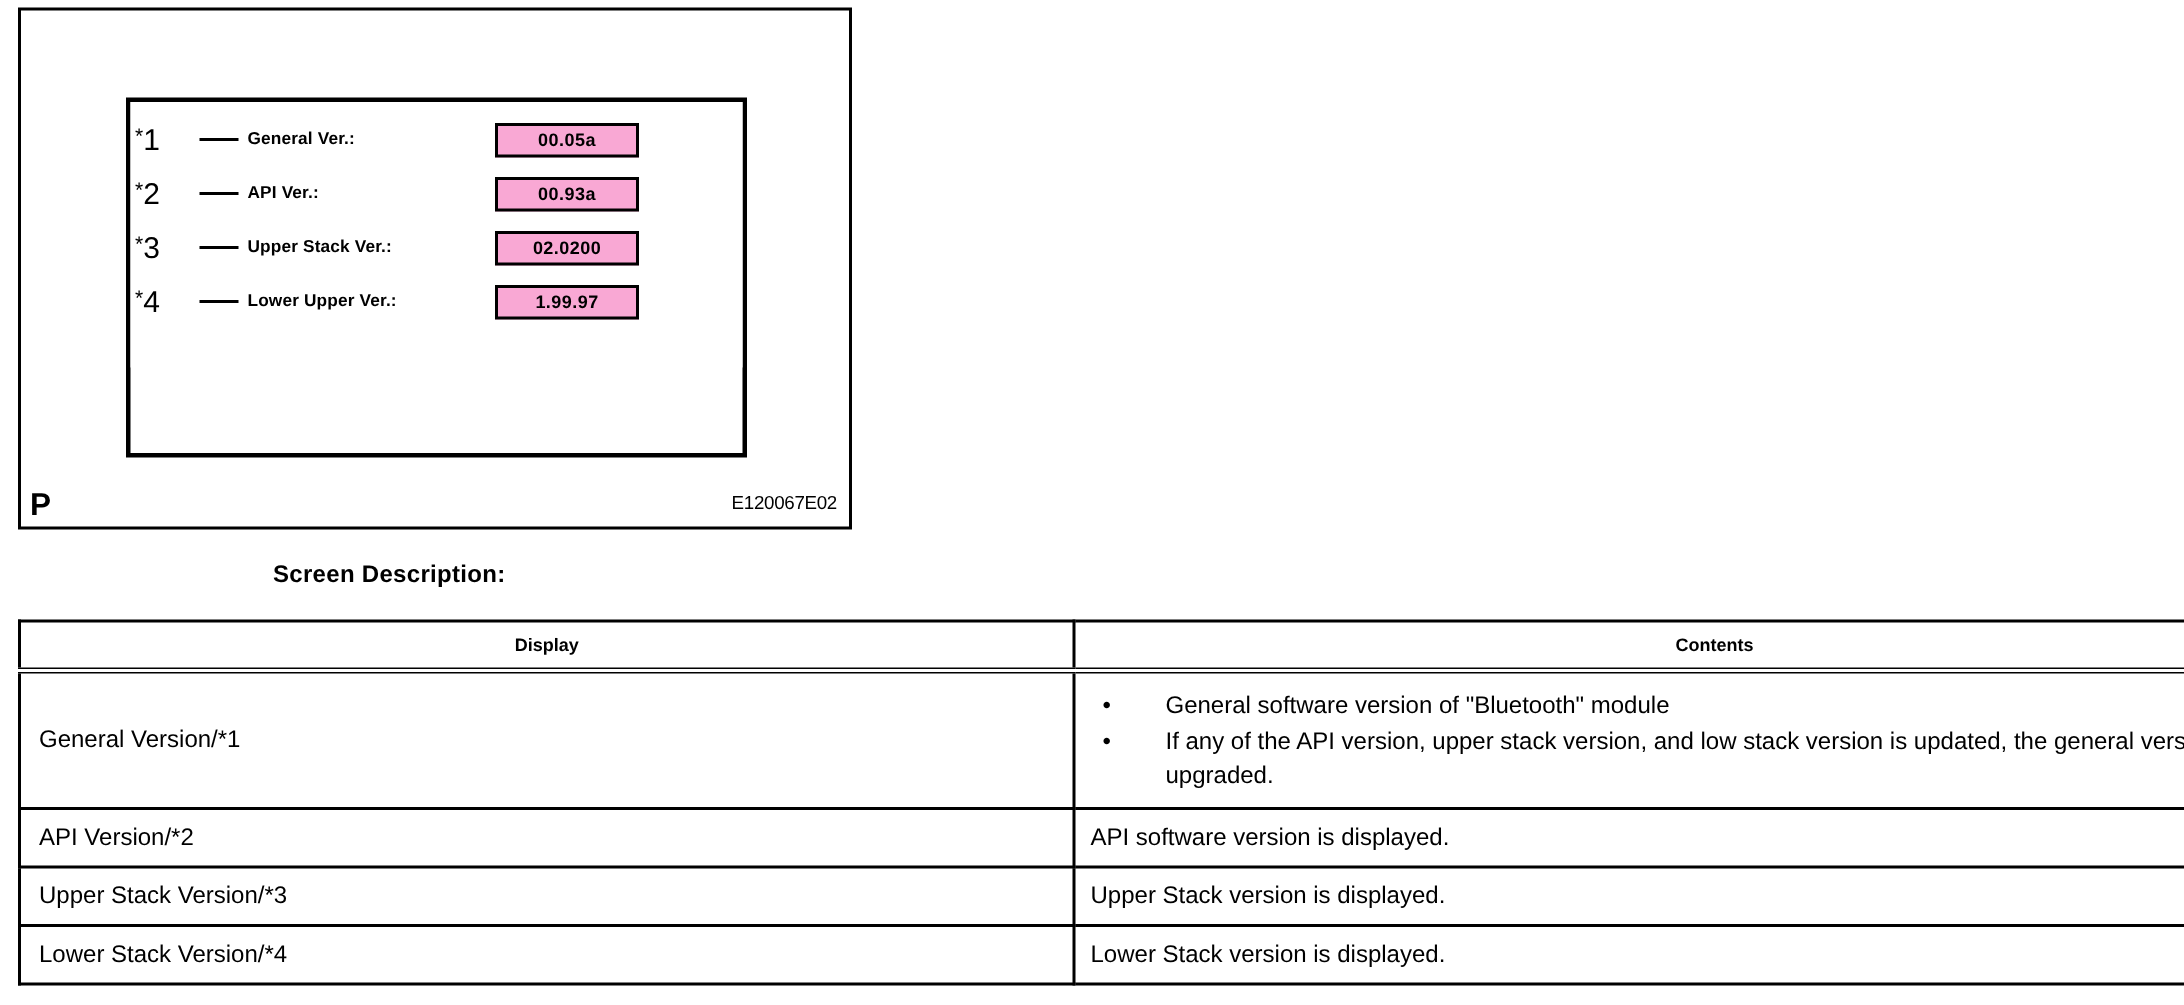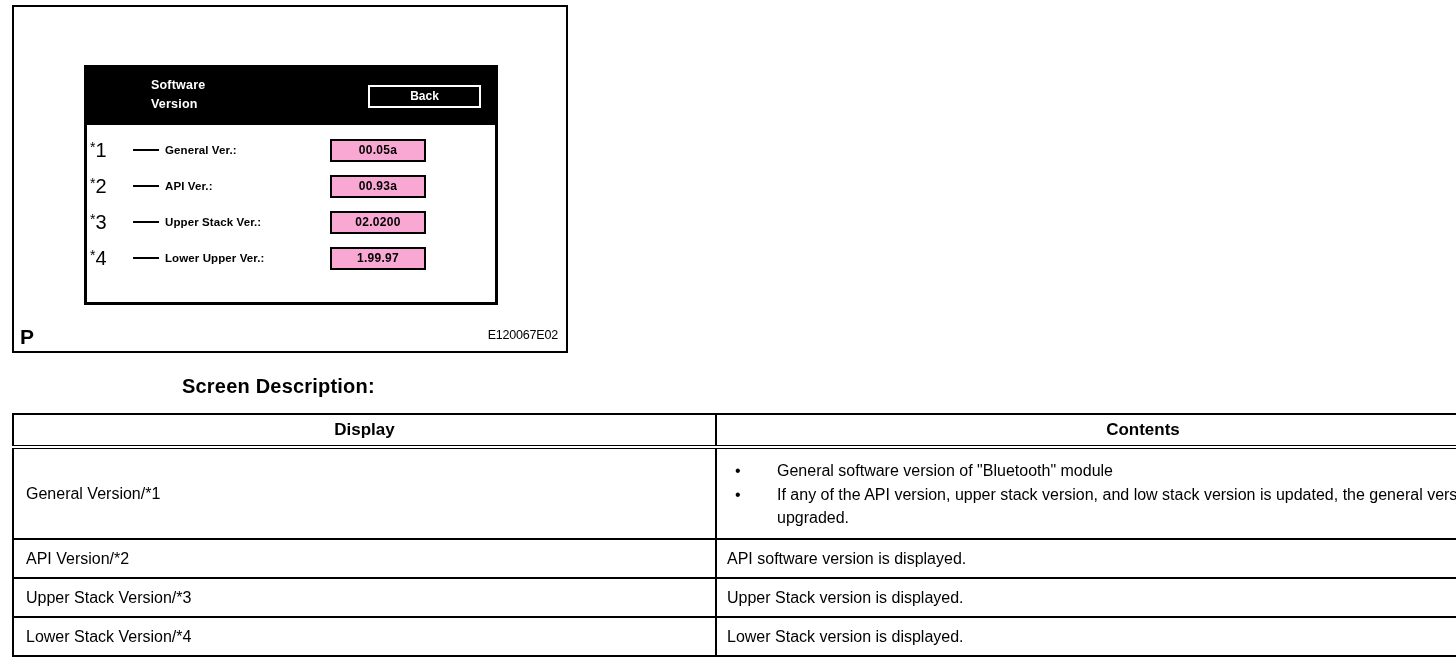--- a/index.html
+++ b/index.html
@@ -140,21 +140,21 @@
     bottom: 9px;
     font-size: 12.5px;
     letter-spacing: -0.2px;
   }
 
   
   #section-heading {
     position: absolute;
     left: 182px;
     top: 375px;
-    font-size: 20px;
+    font-size: 16px;
     font-weight: bold;
     letter-spacing: 0.2px;
   }
 
   
   #desc-table {
     position: absolute;
     left: 12px;
     top: 413px;
     width: 1410px;
@@ -162,21 +162,21 @@
     table-layout: fixed;
   }
   #desc-table th,
   #desc-table td {
     border: 2px solid #000000;
     vertical-align: middle;
     font-weight: normal;
   }
   #desc-table th {
     text-align: center;
-    font-size: 17px;
+    font-size: 12px;
     font-weight: bold;
     height: 33px;
     padding: 2px 0;
   }
   #desc-table thead tr {
     border-bottom: 3px solid #000000;
   }
   #desc-table thead th {
     border-bottom: 4px double #000000;
   }
@@ -210,25 +210,20 @@
   .row-tall td { height: 92px; }
   .row-short td { height: 39px; }
 </style>
 </head>
 <body>
 
 <div id="illustration-frame">
 
   <div id="device-screen">
 
-    <div id="screen-header">
-      <div id="screen-title">Software
-Version</div>
-      <div id="back-button">Back</div>
-    </div>
 
     <div id="screen-body">
 
       <div class="version-row">
         <div class="callout"><span class="star">*</span><span>1</span></div>
         <div class="leader"></div>
         <div class="version-label">General Ver.:</div>
         <div class="version-value">00.05a</div>
       </div>
 

